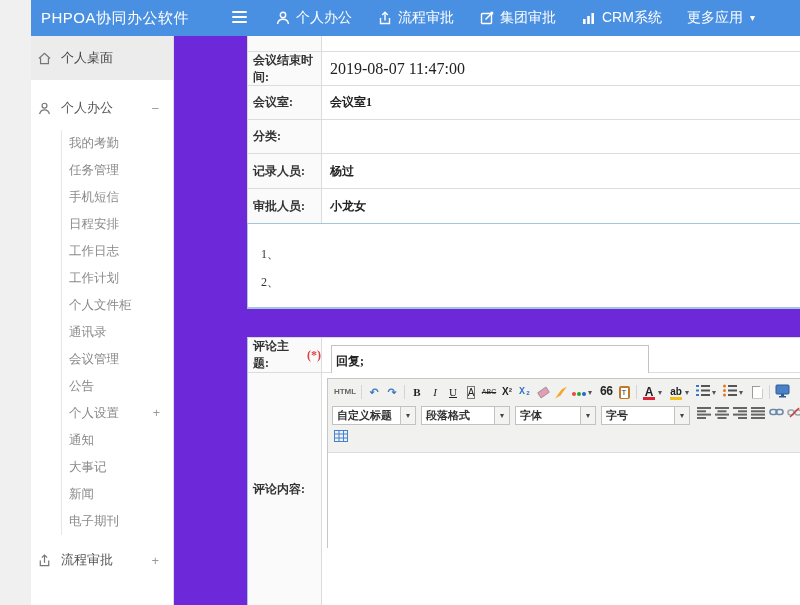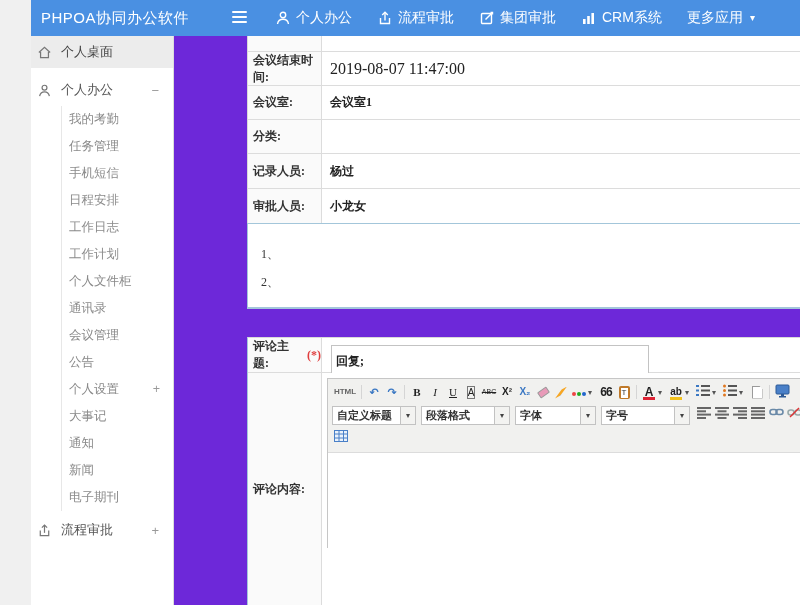--- a/index.html
+++ b/index.html
@@ -13,21 +13,21 @@
   .app-title { position:absolute; left:10px; top:0; line-height:36px; font-size:15px; letter-spacing:.5px; }
   .hamburger { position:absolute; left:201px; top:11px; width:15px; height:14px; cursor:pointer; }
   .hamburger i { display:block; height:2px; background:#fff; margin-bottom:3px; border-radius:1px; }
   .topnav { position:absolute; left:244px; top:0; height:36px; display:flex; align-items:center; gap:25px; }
   .topnav .navitem { display:flex; align-items:center; gap:5px; color:#fff; font-size:14px; cursor:pointer; }
   .topnav svg { display:block; }
   .caret-down { font-size:10px; line-height:1; margin-left:2px; }
 
   
   .sidebar { position:absolute; left:0; top:36px; width:143px; height:569px; background:#fff; border-right:1px solid #dcdcdc; }
-  .side-item { display:flex; align-items:center; gap:9px; height:32px; padding-left:6px; font-size:13px; color:#555; cursor:pointer; }
+  .side-item { display:flex; align-items:center; gap:9px; height:44px; padding-left:6px; font-size:13px; color:#555; cursor:pointer; }
   .side-item.active { background:#ececec; color:#444; }
   .side-item .tgl { margin-left:auto; margin-right:14px; color:#999; font-size:13px; }
   .side-group-1 { margin-top:6px; }
   .sub-list { margin-left:30px; border-left:1px solid #e7e7e7; }
   .sub-item { height:27px; line-height:27px; padding-left:7px; font-size:12.5px; color:#8a8a8a; cursor:pointer; display:flex; }
   .sub-item .tgl { margin-left:auto; margin-right:13px; color:#999; }
   .side-group-2 { margin-top:3px; }
   .sidebar svg { flex:0 0 auto; }
 
   
@@ -63,22 +63,22 @@
   .tbtn { width:18px; height:17px; line-height:16px; text-align:center; font-size:11px; color:#222; cursor:pointer; border-radius:2px; position:relative; flex:0 0 auto; }
   .tsep { width:1px; height:14px; background:#d5d5d5; margin:0 3px; flex:0 0 auto; }
   .btn-html { width:26px; font-size:8px; font-weight:700; color:#666; }
   .blue { color:#3b78c3; font-weight:700; }
   .b { font-weight:700; font-family:"Liberation Serif","DejaVu Serif",serif; }
   .i { font-style:italic; font-family:"Liberation Serif","DejaVu Serif",serif; }
   .u { text-decoration:underline; font-family:"Liberation Serif","DejaVu Serif",serif; }
   .boxA { font-size:10px; border:1px solid #777; line-height:11px; width:13px; height:13px; margin:2px auto 0; }
   .strike { font-size:7px; text-decoration:line-through; letter-spacing:0; }
   .supsub { font-size:10px; font-weight:600; }
-  .sub2 { color:#3b78c3; }
-  .quote66 { font-weight:700; font-size:12px; font-family:Liberation Sans, sans-serif; letter-spacing:-1px;text-align:center; }
+  .sub2 { color:#3b78c3;font-family:Liberation Mono, monospace; }
+  .quote66 { font-weight:700; font-size:12px; font-family:Liberation Mono, monospace; letter-spacing:-1px;text-align:center; }
   .fcA { font-weight:700; font-size:12px; }
   .fcA::after { content:""; position:absolute; left:3px; right:3px; bottom:1px; height:3px; background:#d23; }
   .hlab { font-weight:700; font-size:10px; }
   .hlab::after { content:""; position:absolute; left:3px; right:3px; bottom:1px; height:3px; background:#f2c11c; }
   .mini-caret { width:9px; font-size:8px; color:#555; cursor:pointer; flex:0 0 auto; }
   .eraser { display:inline-block; width:11px; height:7px; background:#e89ab8; border:1px solid #999; transform:rotate(-35deg); margin-top:5px; border-radius:1px; }
   .brush { display:inline-block; width:12px; height:12px; margin-top:3px;
            background:linear-gradient(135deg,#f6a623 0 55%,#8a8a8a 55% 70%,#c8c8c8 70%); clip-path:polygon(0 100%,55% 25%,100% 0,45% 75%); }
   .palette span { display:inline-block; width:4px; height:4px; border-radius:50%; margin:0 .5px; }
   .pagei { display:inline-block; width:11px; height:13px; background:#fff; border:1px solid #9a9a9a; margin-top:2px;
@@ -205,24 +205,24 @@
           <span>会议管理</span>
         </div>
       <div class="sub-item">
           <span>公告</span>
         </div>
       <div class="sub-item">
         <span>个人设置</span>
         <span class="tgl">+</span>
       </div>
       <div class="sub-item">
+          <span>通知</span>
+        </div>
+      <div class="sub-item">
           <span>大事记</span>
-        </div>
-      <div class="sub-item">
-          <span>通知</span>
         </div>
       <div class="sub-item">
           <span>新闻</span>
         </div>
       <div class="sub-item">
           <span>电子期刊</span>
         </div>
     </div>
 
     <div class="side-item side-group-2">

